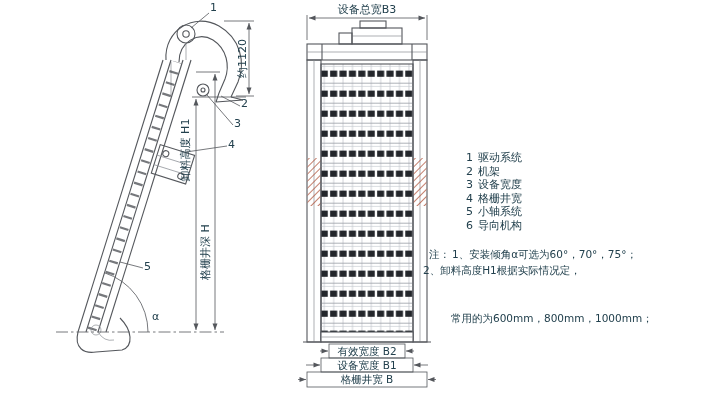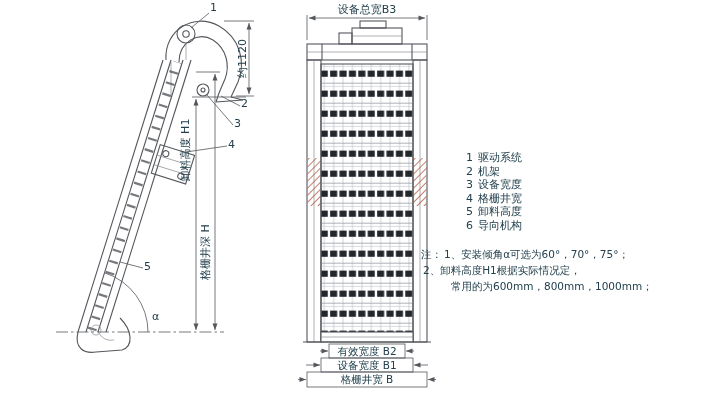--- a/index.html
+++ b/index.html
@@ -10,23 +10,23 @@
   .stage svg{position:absolute;left:0;top:0;}
   svg text{font-family:"DejaVu Sans","Liberation Sans",sans-serif;font-size:11px;fill:#22404d;}
   svg text.small{font-size:10.5px;}
   .ln{stroke:#54575c;stroke-width:1.1;fill:none;}
   .thin{stroke:#8a8e94;stroke-width:0.7;fill:none;}
   .dim{stroke:#54575c;stroke-width:0.8;fill:none;}
   .cl{stroke:#54575c;stroke-width:0.8;fill:none;stroke-dasharray:12 3 2.5 3;}
   .legend{position:absolute;left:466px;top:151px;font-size:11px;line-height:13.5px;white-space:nowrap;}
   .legend-row span.num{display:inline-block;width:12px;}
   .notes{position:absolute;left:421px;top:246px;font-size:10.5px;line-height:16px;white-space:nowrap;}
-  .note-row{height:16px;}
+  .note-row{height:16px;padding-left:8px;}
   .indent1{padding-left:2px;}
-  .indent2{padding-left:30px;}
+  .indent2{padding-left:30px;margin-top:32px;}
   .note-prefix{margin-right:2px;}
 </style>
 </head>
 <body>
 
 <div class="stage">
 
   <svg width="703" height="405" viewBox="0 0 703 405">
     <defs>
       <marker id="arrow" viewBox="0 0 10 10" refX="9.5" refY="5" markerWidth="9" markerHeight="9" orient="auto-start-reverse">
@@ -176,21 +176,21 @@
         <text class="small" x="367" y="383" text-anchor="middle">格栅井宽 B</text>
       </g>
     </g>
   </svg>
 
   <div class="legend">
     <div class="legend-row"><span class="num">1</span><span>驱动系统</span></div>
     <div class="legend-row"><span class="num">2</span><span>机架</span></div>
     <div class="legend-row"><span class="num">3</span><span>设备宽度</span></div>
     <div class="legend-row"><span class="num">4</span><span>格栅井宽</span></div>
-    <div class="legend-row"><span class="num">5</span><span>卸料高度</span></div>
+    <div class="legend-row"><span class="num">5</span><span>小轴系统</span></div>
     <div class="legend-row"><span class="num">6</span><span>导向机构</span></div>
   </div>
 
   <div class="notes">
     <div class="note-row"><span class="note-prefix">注：</span><span>1、安装倾角α可选为60°，70°，75°；</span></div>
     <div class="note-row indent1">2、卸料高度H1根据实际情况定，</div>
     <div class="note-row indent2">常用的为600mm，800mm，1000mm；</div>
   </div>
 
 </div>

